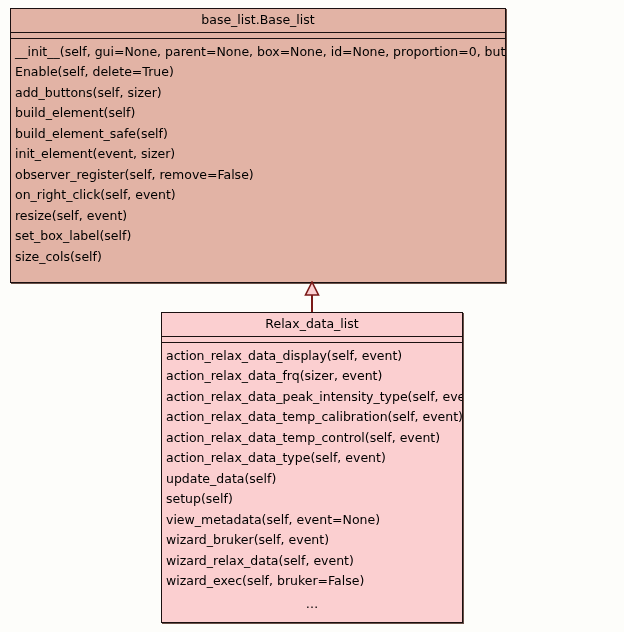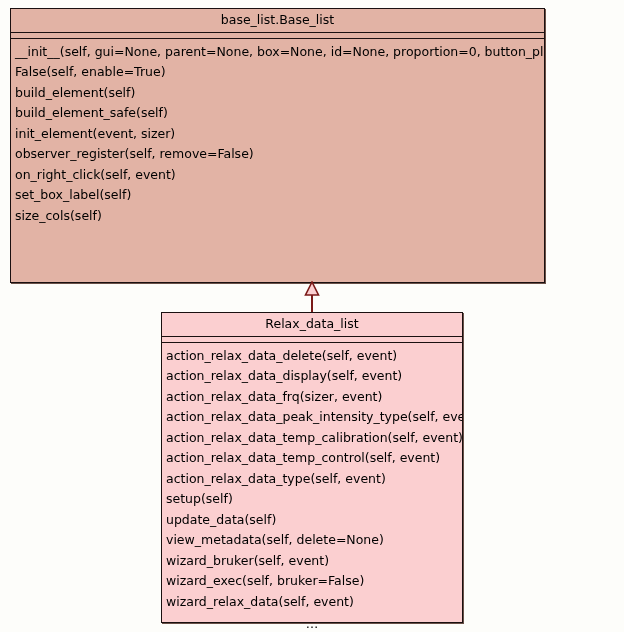--- a/index.html
+++ b/index.html
@@ -65,21 +65,21 @@
     text-align: center;
     letter-spacing: 1px;
     padding-top: 6px;
     padding-bottom: 6px;
   }
 
   
   #base-class {
     left: 10px;
     top: 8px;
-    width: 535px;
+    width: 496px;
     height: 275px;
   }
   #base-class .uml-title,
   #base-class .uml-band {
     background: #e2b3a5;
   }
 
   
   #derived-class {
     left: 161px;
@@ -108,50 +108,51 @@
 </head>
 <body>
 
 <div id="diagram">
 
   <div class="uml-class" id="base-class">
     <div class="uml-title">base_list.Base_list</div>
     <div class="uml-band"></div>
     <div class="uml-methods" id="base-methods">
         <div class="uml-method">__init__(self, gui=None, parent=None, box=None, id=None, proportion=0, button_placement='default')</div>
-        <div class="uml-method">False(self, enable=True)</div>
+        <div class="uml-method">Enable(self, delete=True)</div>
+        <div class="uml-method">add_buttons(self, sizer)</div>
         <div class="uml-method">build_element(self)</div>
         <div class="uml-method">build_element_safe(self)</div>
         <div class="uml-method">init_element(event, sizer)</div>
         <div class="uml-method">observer_register(self, remove=False)</div>
         <div class="uml-method">on_right_click(self, event)</div>
+        <div class="uml-method">resize(self, event)</div>
         <div class="uml-method">set_box_label(self)</div>
         <div class="uml-method">size_cols(self)</div>
       </div>
   </div>
 
   <svg id="inheritance-arrow" viewBox="0 0 28 33">
     <line x1="14" y1="33" x2="14" y2="13" stroke="#7a1a18" stroke-width="2"></line>
     <polygon points="14,1 7.5,14 20.5,14" fill="#fbcfd0" stroke="#7a1a18" stroke-width="1.6"></polygon>
   </svg>
 
   <div class="uml-class" id="derived-class">
     <div class="uml-title">Relax_data_list</div>
     <div class="uml-band"></div>
     <div class="uml-methods" id="derived-methods">
-        <div class="uml-method">action_relax_data_delete(self, event)</div>
         <div class="uml-method">action_relax_data_display(self, event)</div>
         <div class="uml-method">action_relax_data_frq(sizer, event)</div>
         <div class="uml-method">action_relax_data_peak_intensity_type(self, event)</div>
         <div class="uml-method">action_relax_data_temp_calibration(self, event)</div>
         <div class="uml-method">action_relax_data_temp_control(self, event)</div>
         <div class="uml-method">action_relax_data_type(self, event)</div>
+        <div class="uml-method">update_data(self)</div>
         <div class="uml-method">setup(self)</div>
-        <div class="uml-method">update_data(self)</div>
-        <div class="uml-method">view_metadata(self, delete=None)</div>
+        <div class="uml-method">view_metadata(self, event=None)</div>
         <div class="uml-method">wizard_bruker(self, event)</div>
+        <div class="uml-method">wizard_relax_data(self, event)</div>
         <div class="uml-method">wizard_exec(self, bruker=False)</div>
-        <div class="uml-method">wizard_relax_data(self, event)</div>
         <div class="uml-method ellipsis">…</div>
       </div>
   </div>
 
 </div>
 
 </body></html>

